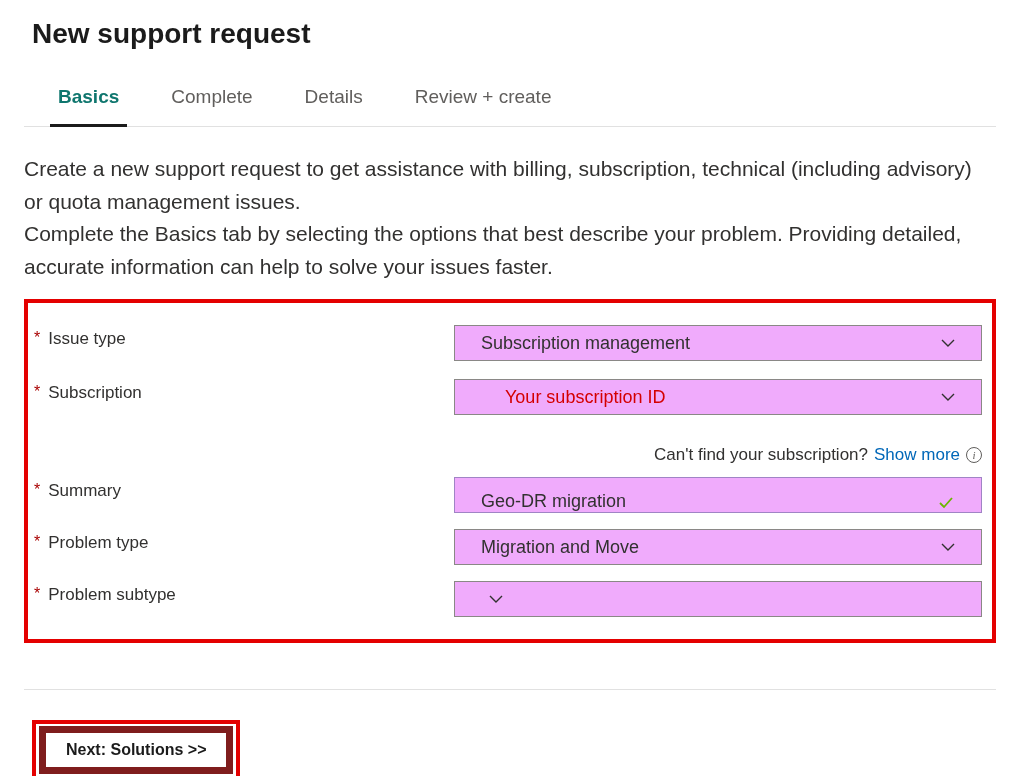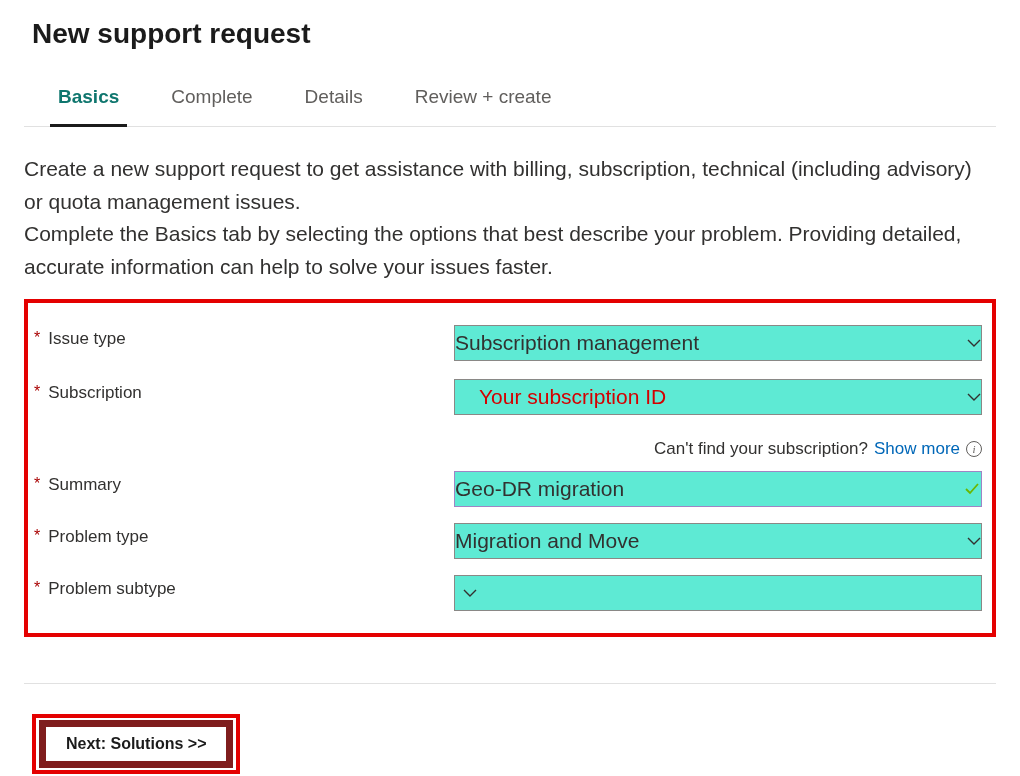--- a/index.html
+++ b/index.html
@@ -81,45 +81,46 @@
     top: -1px;
   }
   .field-col {
     flex: 1;
     display: flex;
     flex-direction: column;
   }
   .select, .input {
     width: 100%;
     border: 1px solid #8a8886;
-    background: #5eead4;
+    background: #f0abfc;
     height: 36px;
     display: flex;
     align-items: center;
     justify-content: space-between;
-    padding: 0 0;
-    font-size: 21px;
+    padding: 0 26px;
+    font-size: 18px;
     color: #323130;
     cursor: pointer;
   }
   .select .value { white-space: nowrap; overflow: hidden; text-overflow: ellipsis; }
   .select.red .value { color: #d40000; margin-left: 24px; }
   .input.valid {
     border-color: #a084c5;
+    align-items: flex-end;
   }
   .chevron {
     flex-shrink: 0;
     margin-left: 8px;
   }
   .check {
     flex-shrink: 0;
     margin-left: 8px;
   }
   .helper {
-    margin-top: 24px;
+    margin-top: 30px;
     text-align: right;
     font-size: 17px;
     color: #323130;
     display: flex;
     justify-content: flex-end;
     align-items: center;
     gap: 6px;
   }
   .helper a {
     color: #0067b8;

